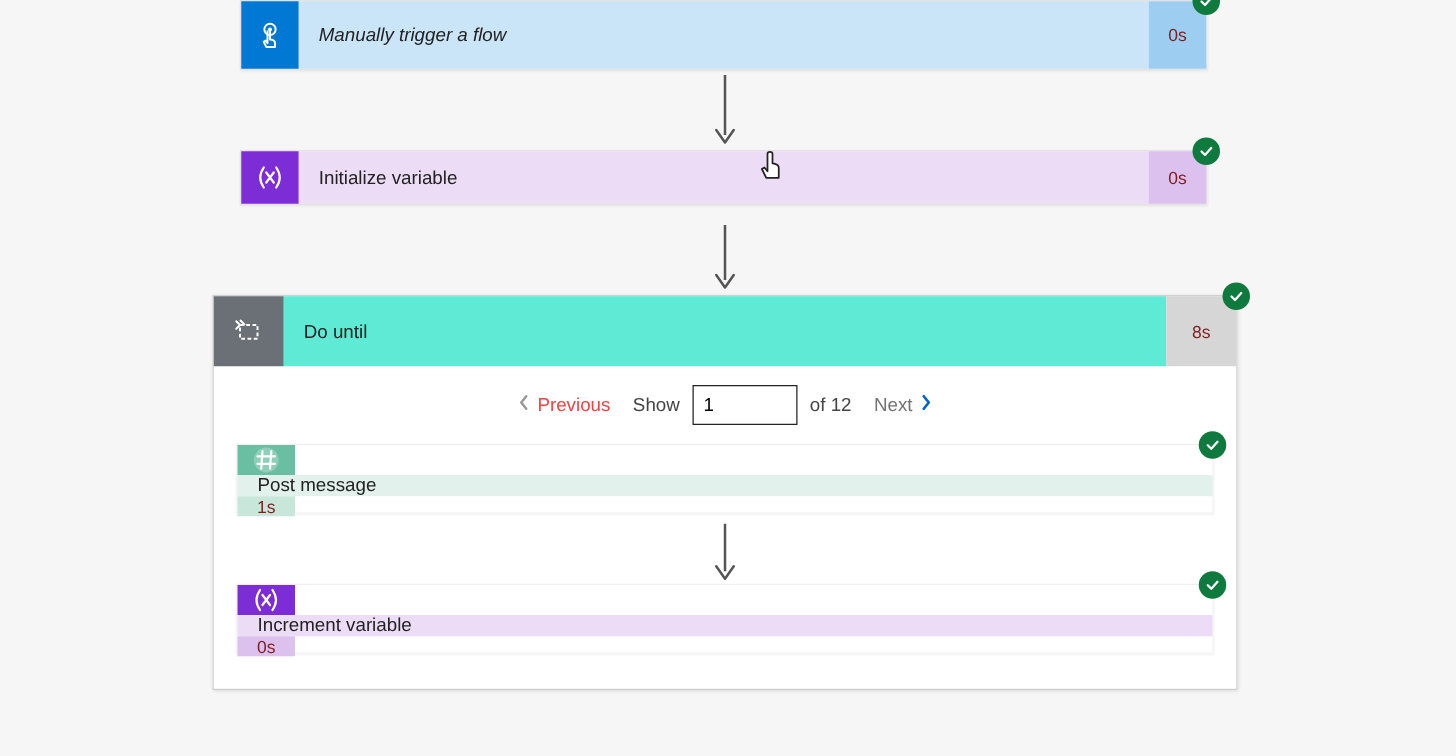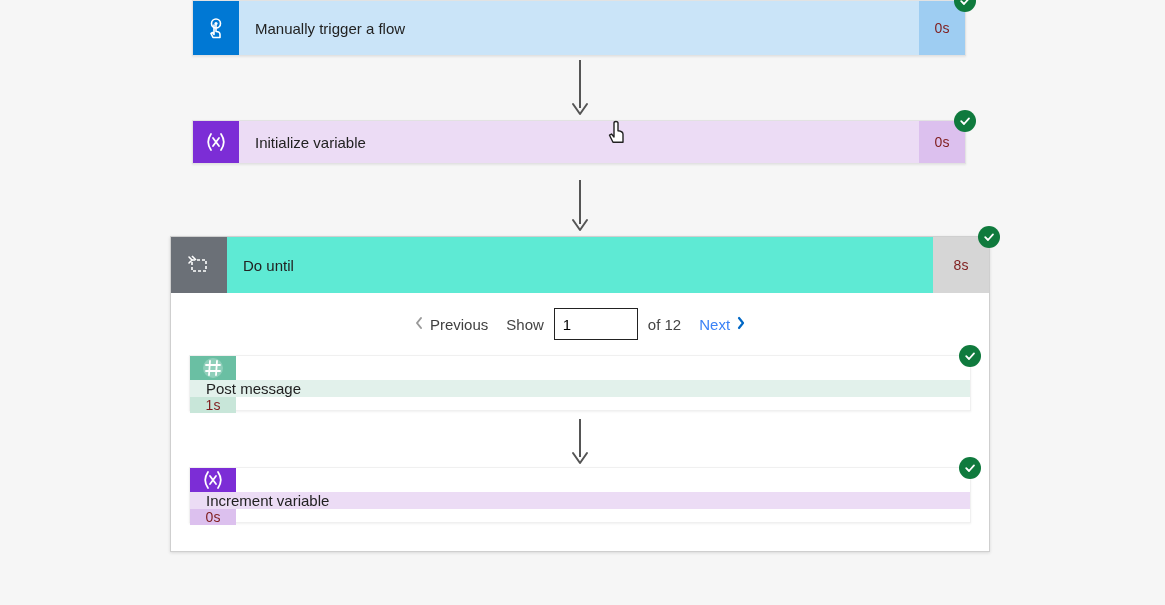--- a/index.html
+++ b/index.html
@@ -62,21 +62,21 @@
   .arrow {
     position: absolute;
     display: flex;
     align-items: flex-end;
     justify-content: center;
   }
   .arrow svg { display: block; }
 
   
   .s1 .icon-cell { background: #0078d4; }
-  .s1 .title-cell { background: #cae4f8; }
+  .s1 .title-cell { background: #cae4f8; font-style: italic; }
   .s1 .duration-cell { background: #9ecdf2; }
   
   .s2 .icon-cell { background: #7c2dd6; }
   .s2 .title-cell { background: #ecdcf5; }
   .s2 .duration-cell { background: #dcc0ee; }
   
   .container-card {
     position: absolute;
     background: #fff;
     border: 1px solid #cfcfcf;
@@ -103,22 +103,22 @@
     height: 62px;
     font-size: 15px;
     color: #555;
   }
   .pager .prev, .pager .next {
     display: flex;
     align-items: center;
     gap: 6px;
     cursor: pointer;
   }
-  .pager .prev { color: #404040; }
-  .pager .next { color: #3b82f6; font-weight: 500; }
+  .pager .prev { color: #ef4444; }
+  .pager .next { color: #737373; font-weight: 500; }
   .pager .show-group {
     display: flex;
     align-items: center;
     gap: 10px;
     color: #444;
   }
   .pager input {
     width: 84px;
     height: 32px;
     border: 1px solid #222;

